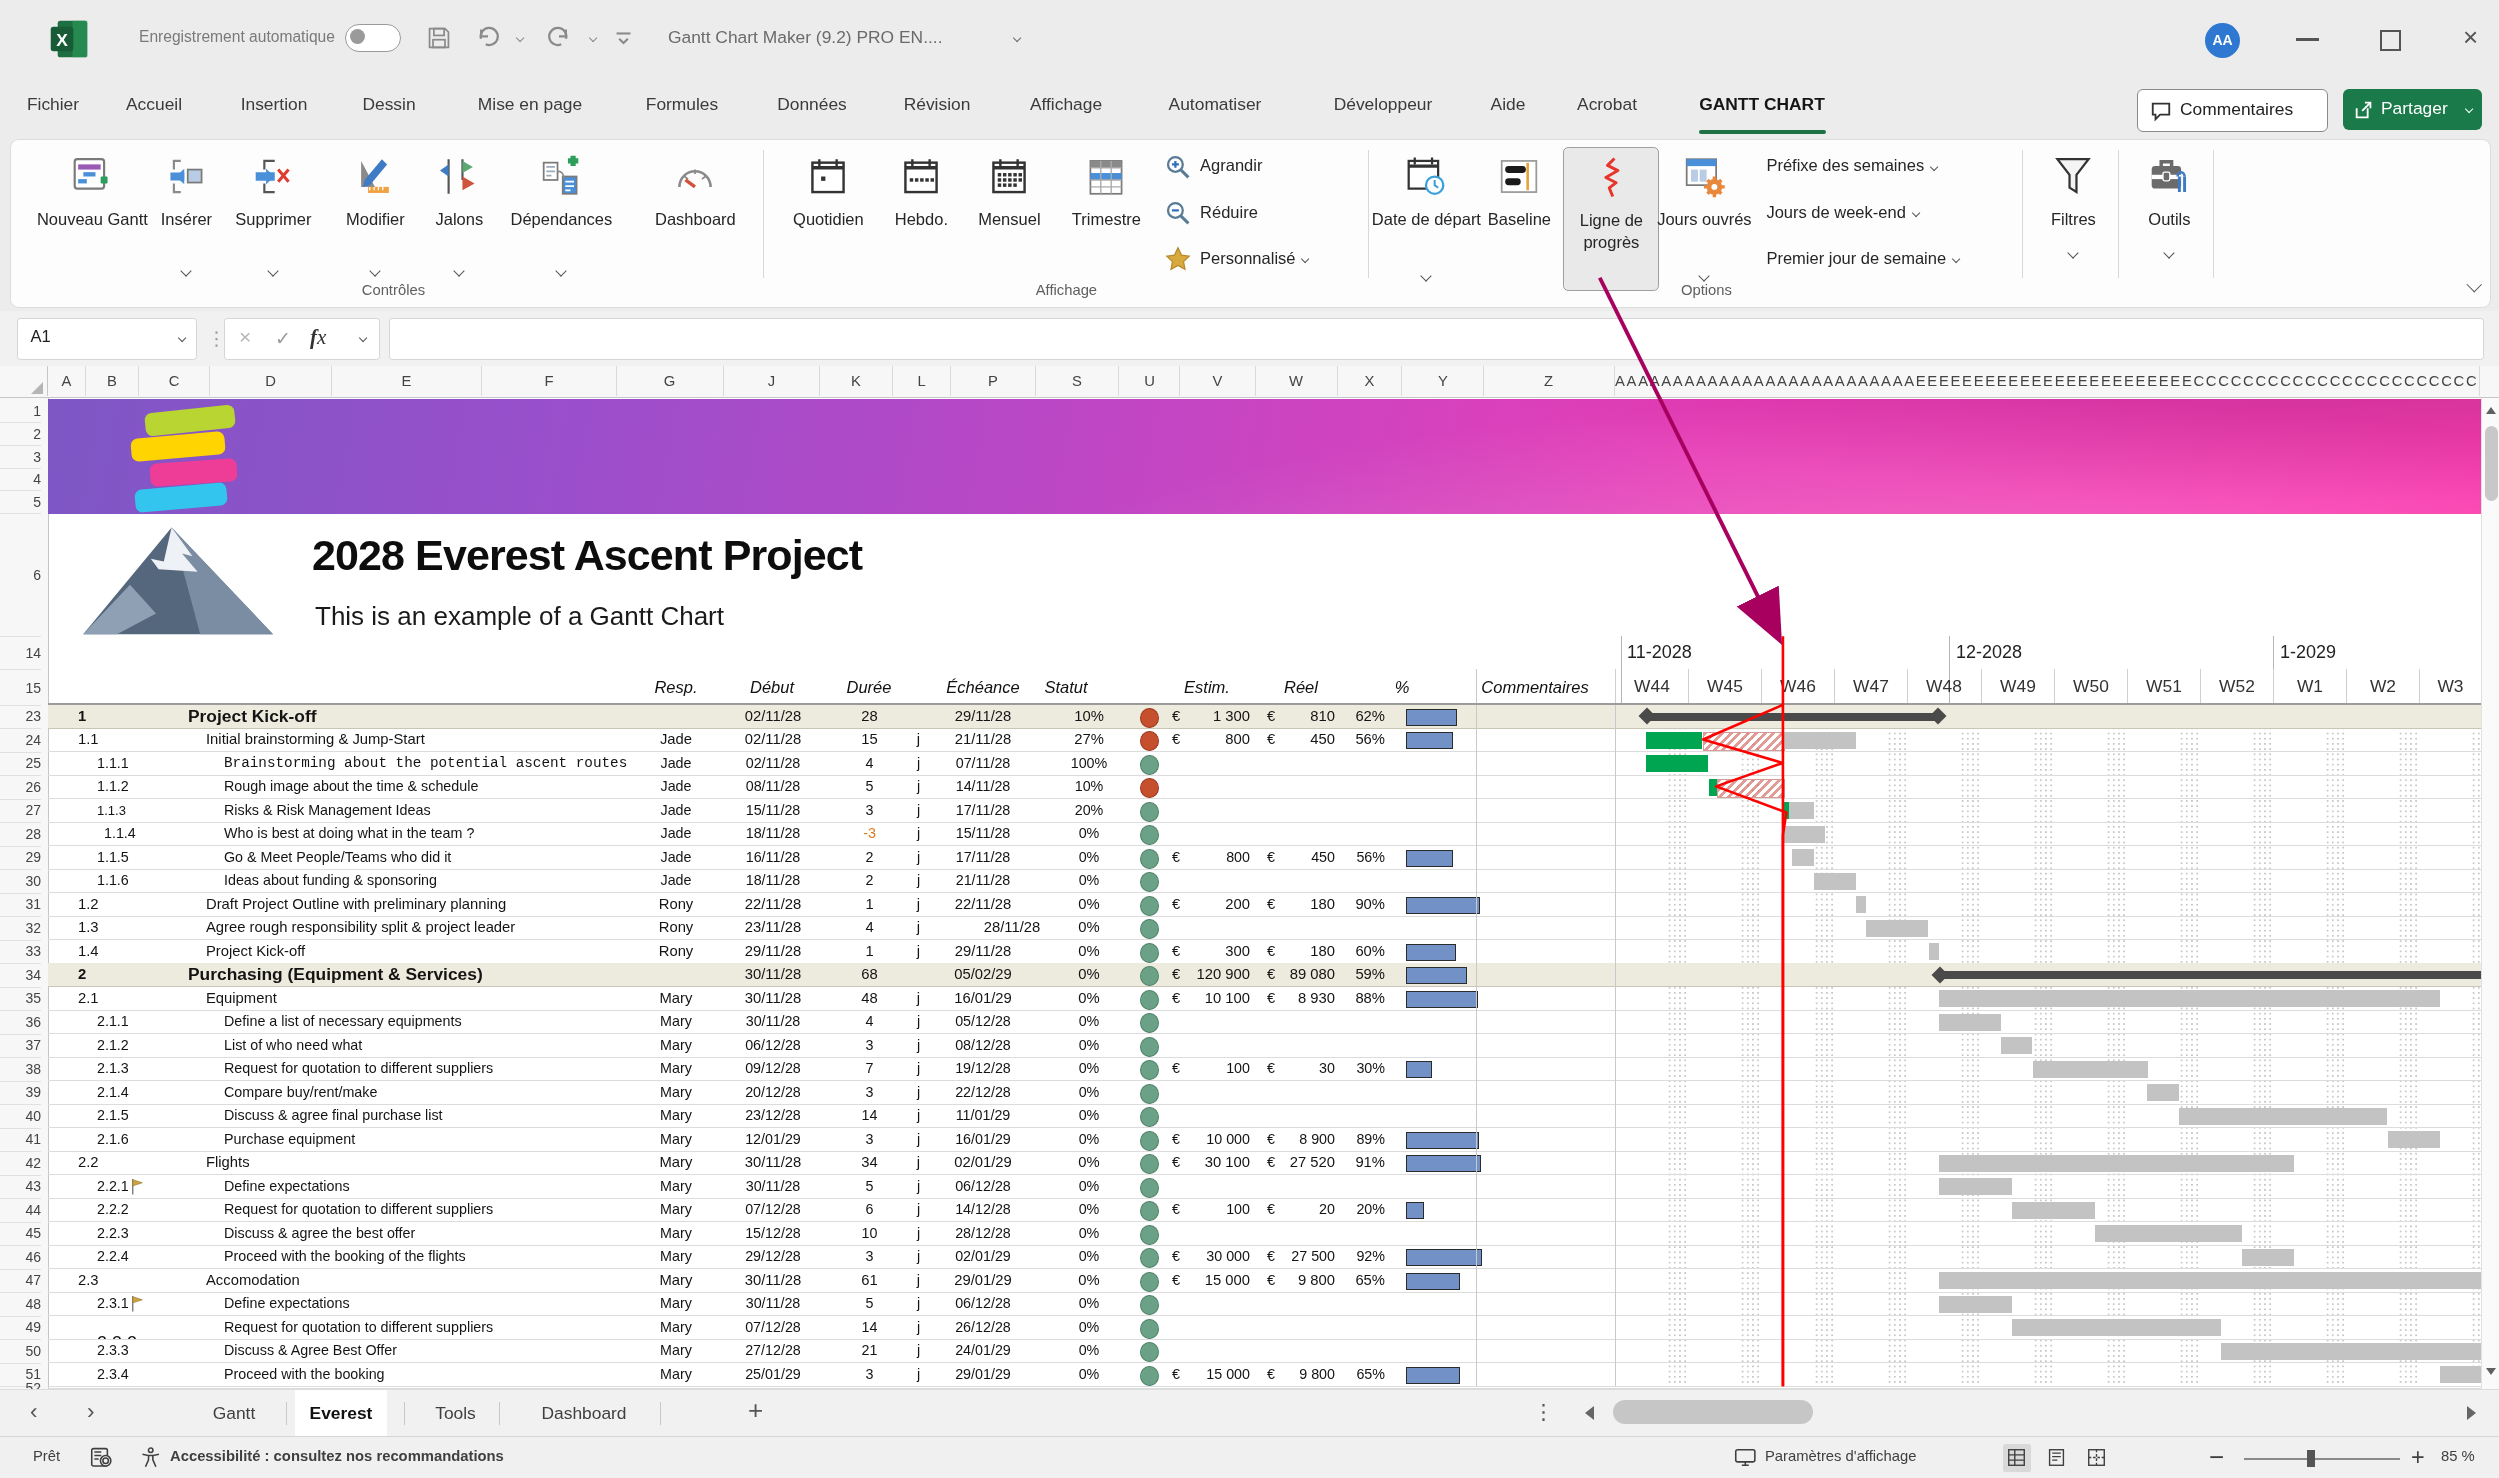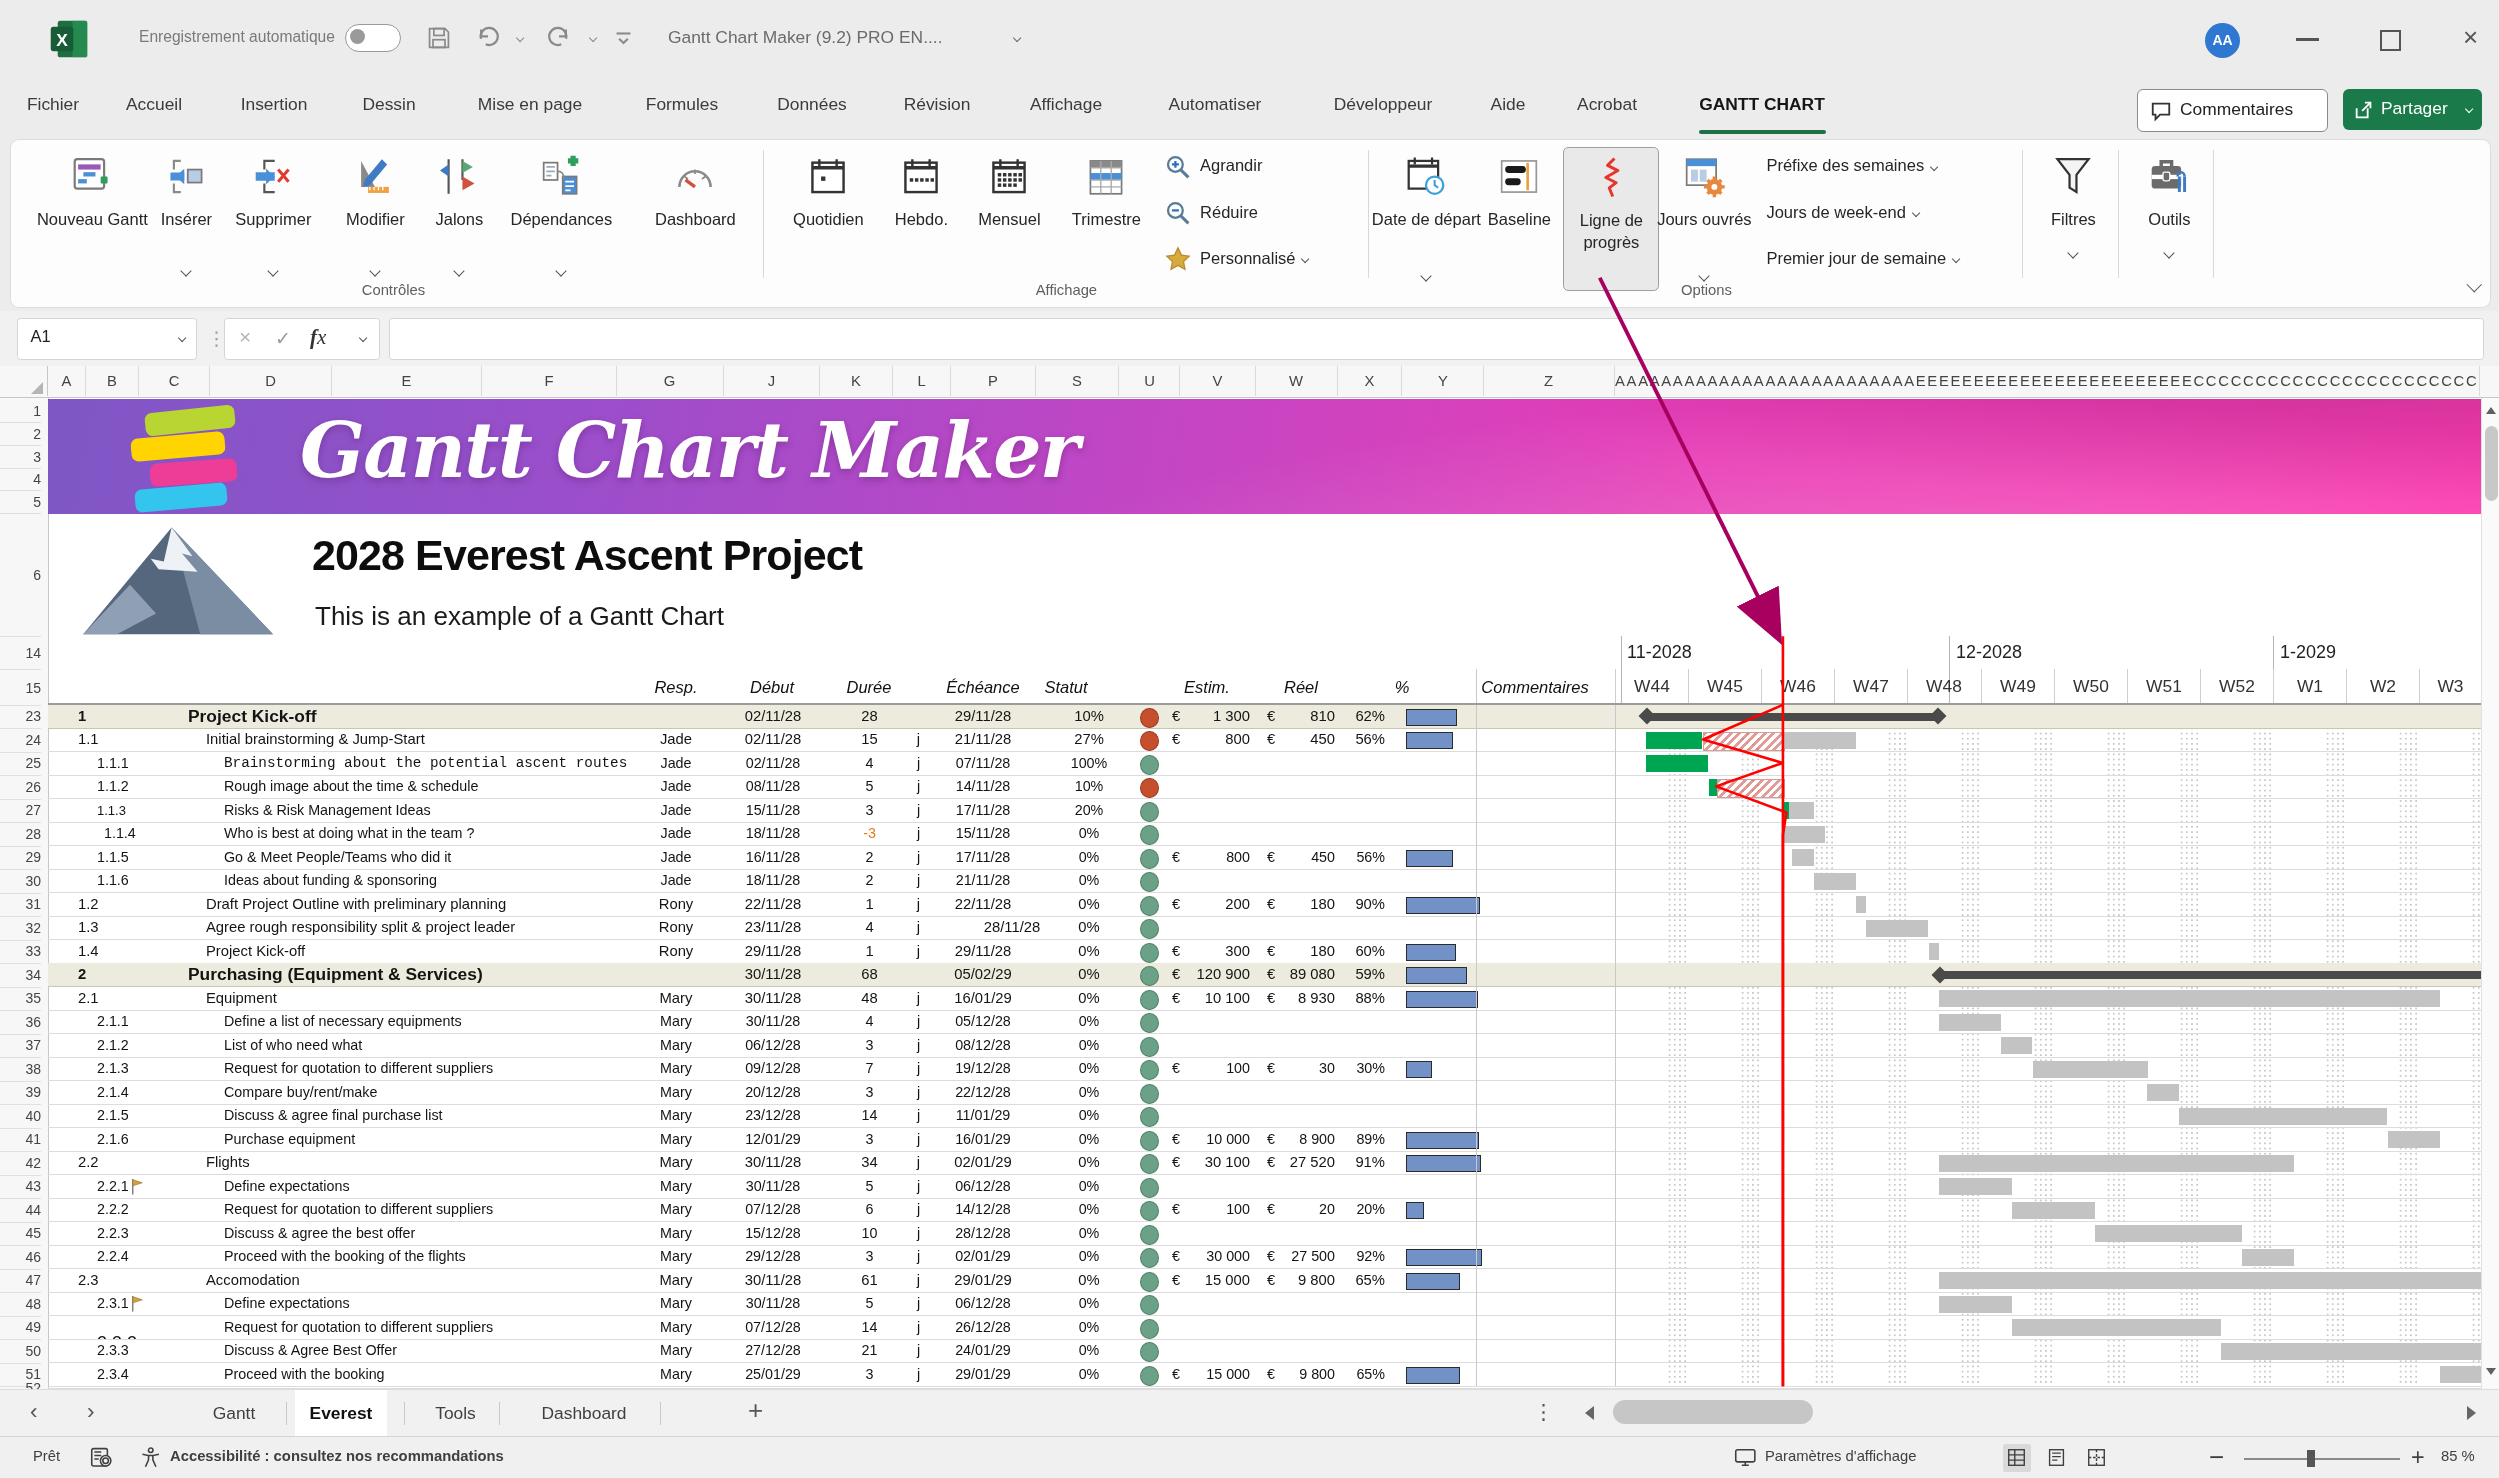--- a/index.html
+++ b/index.html
@@ -495,21 +495,20 @@
 
   <div class="abs" id="sheet">
 
     <div class="abs" style="left:48px;top:399px;width:2433px;height:115px;background:linear-gradient(100deg,#7e57c5 0%,#9b4ecb 22%,#c246c4 45%,#e83db6 68%,#fb3bae 100%);overflow:hidden">
       <div class="abs" style="left:30%;top:-40%;width:80%;height:200%;background:radial-gradient(ellipse at 60% 110%,rgba(255,255,255,.28),transparent 58%)"></div>
       <div class="abs" style="left:55%;top:0;width:45%;height:100%;background:radial-gradient(ellipse at 90% -30%,rgba(120,30,110,.35),transparent 65%)"></div>
       <div class="abs" style="left:97px;top:10.4px;width:90px;height:22.6px;border-radius:7px;background:#b8d532;transform:rotate(-6deg)"></div>
       <div class="abs" style="left:83px;top:36px;width:94px;height:22.6px;border-radius:7px;background:#ffd400;transform:rotate(-5deg)"></div>
       <div class="abs" style="left:102px;top:62px;width:87px;height:22.6px;border-radius:7px;background:#ee3d96;transform:rotate(-4deg)"></div>
       <div class="abs" style="left:87px;top:87px;width:92px;height:22.6px;border-radius:7px;background:#33c5ee;transform:rotate(-5deg)"></div>
-      <span class="abs nowr" style="left:252px;top:7px;font-family:'DejaVu Serif',serif;font-style:italic;font-weight:bold;font-size:76px;color:#fff;letter-spacing:-1.7px;text-shadow:0 2.6px 7px rgba(80,20,90,.35)">Gantt Chart Maker</span>
     </div>
 
     <span class="abs" style="left:78px;top:517px">
       <svg width="208" height="120" viewBox="0 0 160 92">
           <polygon points="4,90 72,8 150,90" fill="#55677c"></polygon>
           <polygon points="72,8 150,90 94,90" fill="#7b8da3"></polygon>
           <polygon points="72,8 88,30 80,28 92,42 62,40 56,32 66,34" fill="#eef2f6"></polygon>
           <polygon points="4,90 40,52 60,74 30,90" fill="#8fa0b5"></polygon>
         </svg>
     </span>

